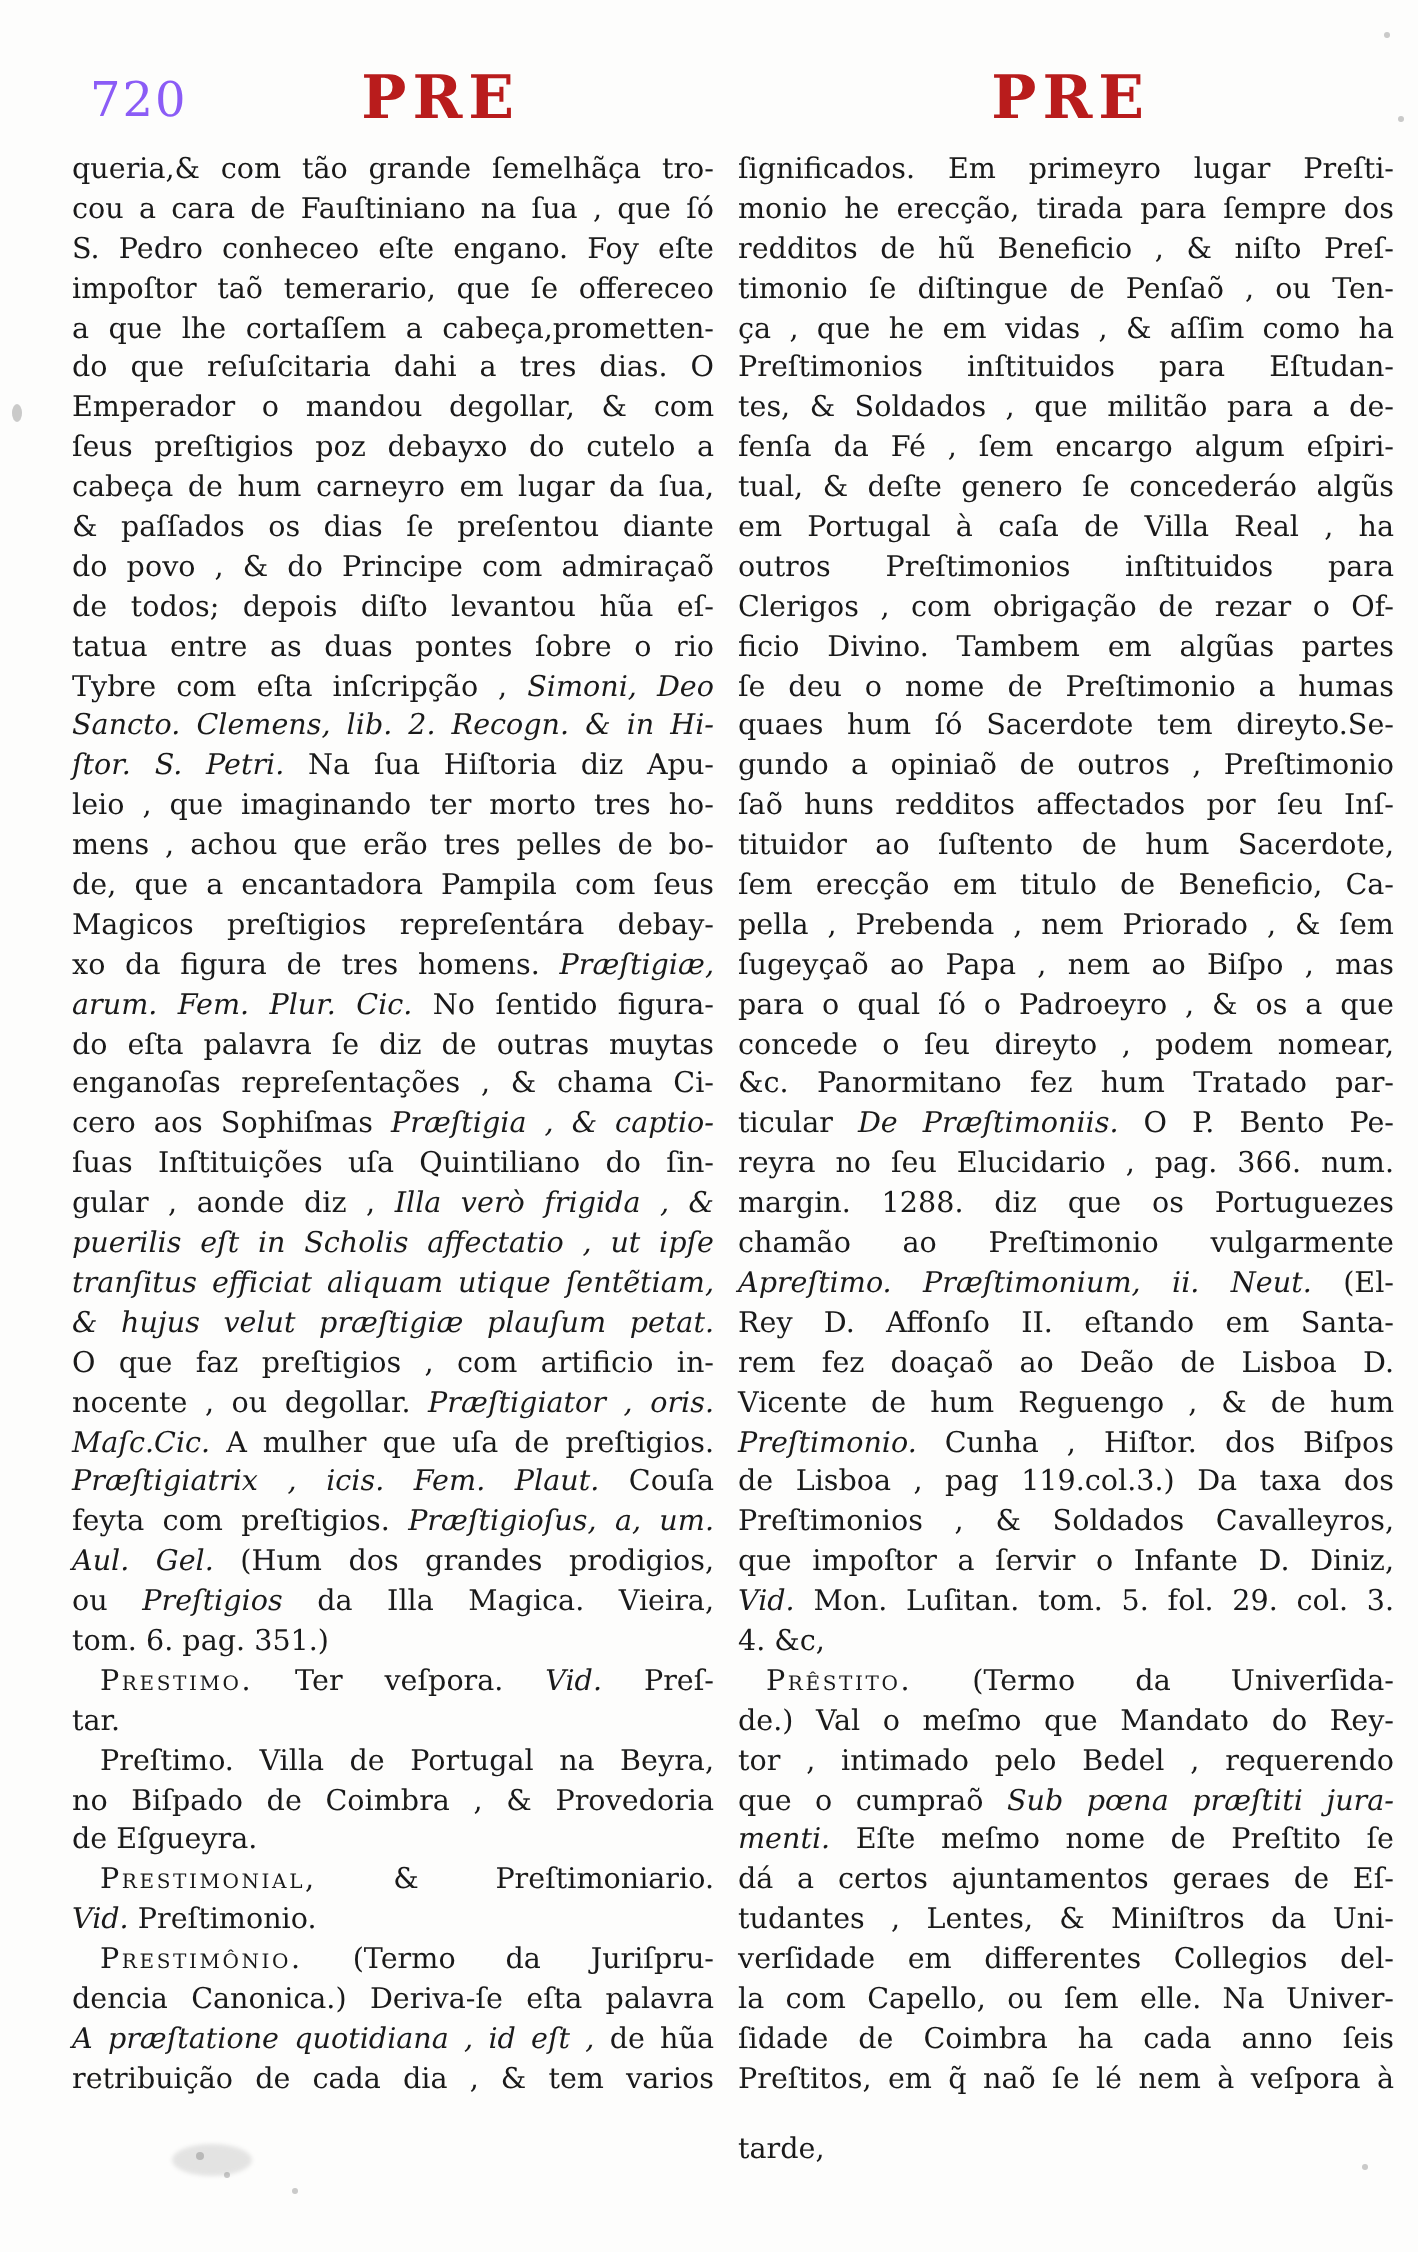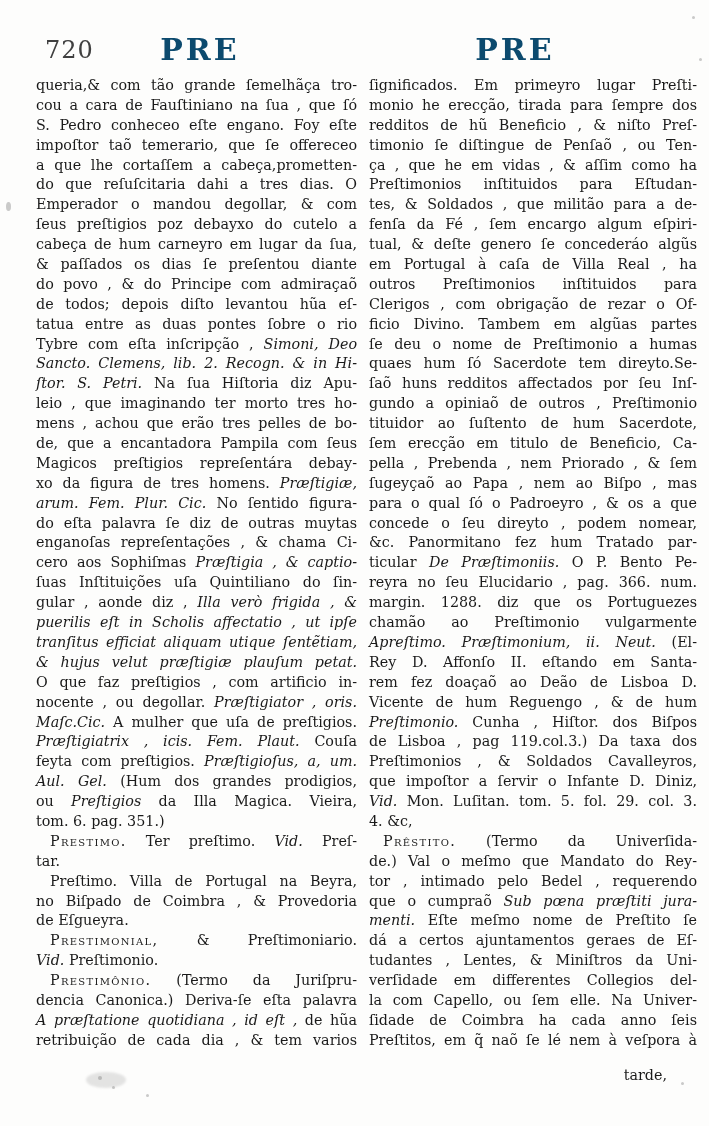--- a/index.html
+++ b/index.html
@@ -1,35 +1,35 @@
 <!DOCTYPE html>
 <html><head>
 <meta charset="utf-8">
 <style>
   html,body{margin:0;padding:0;background:#ffffff;}
   .page{
     position:relative;width:709px;height:1126px;background:#fdfdfc;
     font-family:"DejaVu Serif","Liberation Serif",serif;color:#1a1a1a;
     overflow:hidden;
   }
-  .pagenum{position:absolute;left:45px;top:36px;font-size:24px;letter-spacing:1px;color:#404040;}
-  .hdr{position:absolute;top:32px;font-size:30px;font-weight:bold;letter-spacing:3px;text-align:center;color:#0c4a6e;}
+  .pagenum{position:absolute;left:45px;top:36px;font-size:24px;letter-spacing:1px;color:#8b5cf6;}
+  .hdr{position:absolute;top:32px;font-size:30px;font-weight:bold;letter-spacing:3px;text-align:right;color:#b91c1c;}
   .hdr-left{left:140px;width:120px;}
   .hdr-right{left:455px;width:120px;}
   .col{position:absolute;top:76px;font-size:14.3px;line-height:19.9px;letter-spacing:0;}
   .col-left{left:36px;width:321px;}
   .col-right{left:369px;width:328px;}
   .line{text-align:justify;text-align-last:justify;text-justify:inter-word;height:19.9px;}
   .line.pend{text-align-last:left;}
   .line.ind{text-indent:14px;}
   .it{font-style:italic;margin-top:28px;}
   .sc{font-variant:small-caps;letter-spacing:1.3px;}
   .catchword{
     position:absolute;left:369px;width:328px;top:1066px;box-sizing:border-box;
-    padding-right:30px;text-align:right;font-size:14.3px;line-height:19.9px;
+    padding-right:30px;font-size:14.3px;line-height:19.9px;
   }
   .speck{position:absolute;border-radius:50%;background:#6a6a6a;opacity:.35;}
   .smudge{position:absolute;background:#8a8a8a;opacity:.22;border-radius:50%;filter:blur(1px);}
 </style>
 </head>
 <body>
 
 <div class="page">
   <div class="pagenum">720</div>
   <div class="hdr hdr-left">PRE</div>
@@ -67,21 +67,21 @@
       <div class="line"><span class="it">tranſitus efficiat aliquam utique ſentẽtiam,</span></div>
       <div class="line"><span class="it">&amp; hujus velut præſtigiæ plauſum petat.</span></div>
       <div class="line"><span>O que faz preſtigios , com artificio in-</span></div>
       <div class="line"><span>nocente , ou degollar. </span><span class="it">Præſtigiator , oris.</span></div>
       <div class="line"><span class="it">Maſc.Cic.</span><span> A mulher que uſa de preſtigios.</span></div>
       <div class="line"><span class="it">Præſtigiatrix , icis. Fem. Plaut.</span><span> Couſa</span></div>
       <div class="line"><span>feyta com preſtigios. </span><span class="it">Præſtigioſus, a, um.</span></div>
       <div class="line"><span class="it">Aul. Gel.</span><span> (Hum dos grandes prodigios,</span></div>
       <div class="line"><span>ou </span><span class="it">Preſtigios</span><span> da Illa Magica. Vieira,</span></div>
       <div class="line pend"><span>tom. 6. pag. 351.)</span></div>
-      <div class="line ind"><span class="sc">Prestimo.</span><span> Ter preſtimo. </span><span class="it">Vid.</span><span> Preſ-</span></div>
+      <div class="line ind"><span class="sc">Prestimo.</span><span> Ter veſpora. </span><span class="it">Vid.</span><span> Preſ-</span></div>
       <div class="line pend"><span>tar.</span></div>
       <div class="line ind"><span>Preſtimo. Villa de Portugal na Beyra,</span></div>
       <div class="line"><span>no Biſpado de Coimbra , &amp; Provedoria</span></div>
       <div class="line pend"><span>de Eſgueyra.</span></div>
       <div class="line ind"><span class="sc">Prestimonial,</span><span> &amp; Preſtimoniario.</span></div>
       <div class="line pend"><span class="it">Vid.</span><span> Preſtimonio.</span></div>
       <div class="line ind"><span class="sc">Prestimônio.</span><span> (Termo da Juriſpru-</span></div>
       <div class="line"><span>dencia Canonica.) Deriva-ſe eſta palavra</span></div>
       <div class="line"><span class="it">A præſtatione quotidiana , id eſt ,</span><span> de hũa</span></div>
       <div class="line"><span>retribuição de cada dia , &amp; tem varios</span></div>
@@ -95,22 +95,22 @@
       <div class="line"><span>Preſtimonios inſtituidos para Eſtudan-</span></div>
       <div class="line"><span>tes, &amp; Soldados , que militão para a de-</span></div>
       <div class="line"><span>fenſa da Fé , ſem encargo algum eſpiri-</span></div>
       <div class="line"><span>tual, &amp; deſte genero ſe concederáo algũs</span></div>
       <div class="line"><span>em Portugal à caſa de Villa Real , ha</span></div>
       <div class="line"><span>outros Preſtimonios inſtituidos para</span></div>
       <div class="line"><span>Clerigos , com obrigação de rezar o Of-</span></div>
       <div class="line"><span>ficio Divino. Tambem em algũas partes</span></div>
       <div class="line"><span>ſe deu o nome de Preſtimonio a humas</span></div>
       <div class="line"><span>quaes hum ſó Sacerdote tem direyto.Se-</span></div>
+      <div class="line"><span>gundo a opiniaõ de outros , Preſtimonio</span></div>
       <div class="line"><span>ſaõ huns redditos affectados por ſeu Inſ-</span></div>
-      <div class="line"><span>gundo a opiniaõ de outros , Preſtimonio</span></div>
       <div class="line"><span>tituidor ao ſuſtento de hum Sacerdote,</span></div>
       <div class="line"><span>ſem erecção em titulo de Beneficio, Ca-</span></div>
       <div class="line"><span>pella , Prebenda , nem Priorado , &amp; ſem</span></div>
       <div class="line"><span>ſugeyçaõ ao Papa , nem ao Biſpo , mas</span></div>
       <div class="line"><span>para o qual ſó o Padroeyro , &amp; os a que</span></div>
       <div class="line"><span>concede o ſeu direyto , podem nomear,</span></div>
       <div class="line"><span>&amp;c. Panormitano fez hum Tratado par-</span></div>
       <div class="line"><span>ticular </span><span class="it">De Præſtimoniis.</span><span> O P. Bento Pe-</span></div>
       <div class="line"><span>reyra no ſeu Elucidario , pag. 366. num.</span></div>
       <div class="line"><span>margin. 1288. diz que os Portuguezes</span></div>

